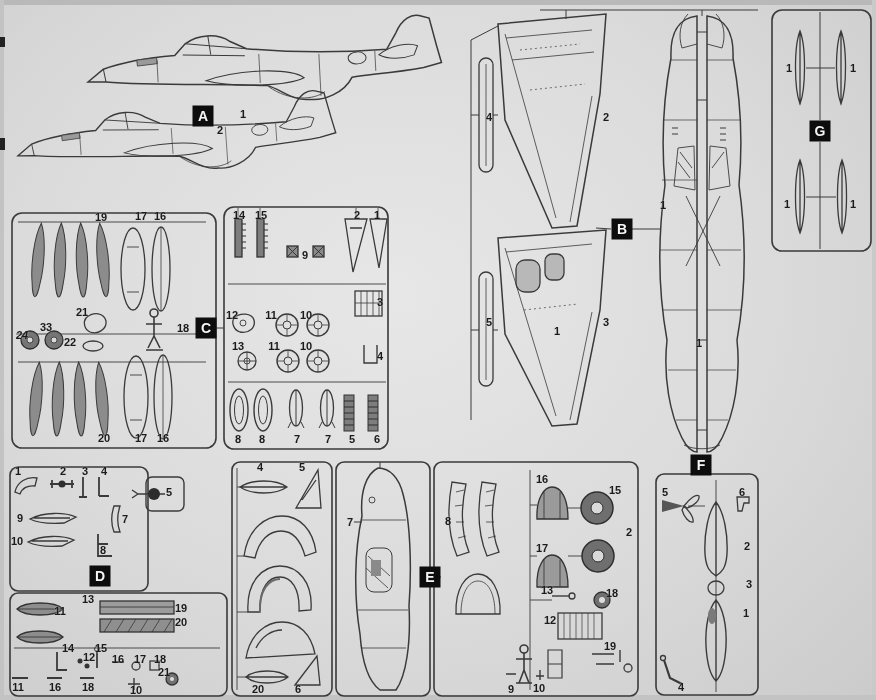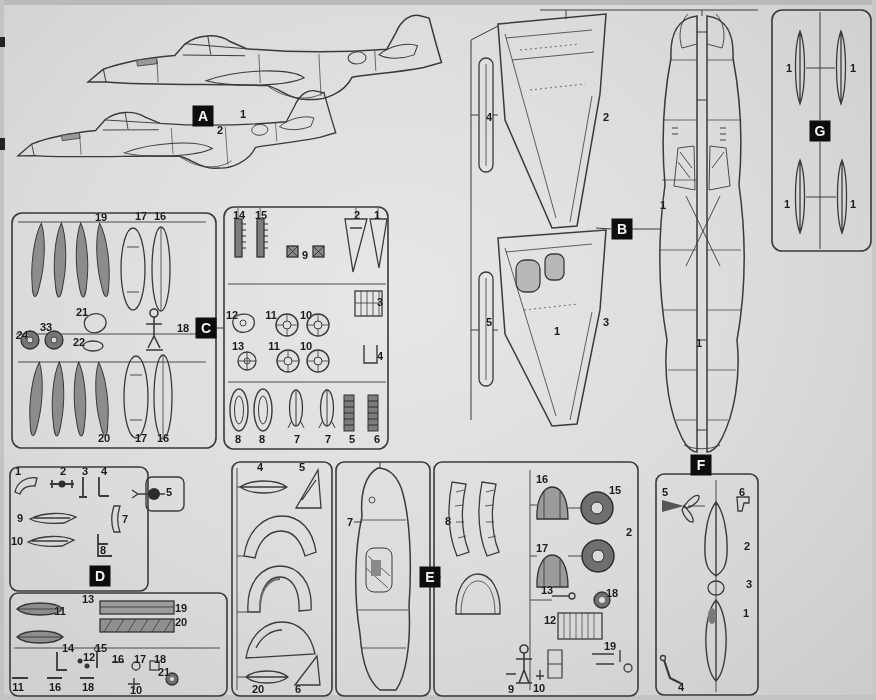--- a/index.html
+++ b/index.html
@@ -306,21 +306,21 @@
 
 <div id="annotations">
       <span class="part-num" style="left: 243px; top: 114px;">1</span>
       <span class="part-num" style="left: 220px; top: 130px;">2</span>
       <span class="part-num" style="left: 101px; top: 217px;">19</span>
       <span class="part-num" style="left: 141px; top: 216px;">17</span>
       <span class="part-num" style="left: 160px; top: 216px;">16</span>
       <span class="part-num" style="left: 82px; top: 312px;">21</span>
       <span class="part-num" style="left: 22px; top: 335px; font-style: italic;">24</span>
       <span class="part-num" style="left: 46px; top: 327px;">33</span>
-      <span class="part-num" style="left: 79px; top: 342px;">22</span>
+      <span class="part-num" style="left: 70px; top: 342px;">22</span>
       <span class="part-num" style="left: 183px; top: 328px;">18</span>
       <span class="part-num" style="left: 104px; top: 438px;">20</span>
       <span class="part-num" style="left: 141px; top: 438px;">17</span>
       <span class="part-num" style="left: 163px; top: 438px;">16</span>
       <span class="part-num" style="left: 239px; top: 215px;">14</span>
       <span class="part-num" style="left: 261px; top: 215px;">15</span>
       <span class="part-num" style="left: 357px; top: 215px;">2</span>
       <span class="part-num" style="left: 377px; top: 215px;">1</span>
       <span class="part-num" style="left: 305px; top: 255px;">9</span>
       <span class="part-num" style="left: 380px; top: 302px;">3</span>

